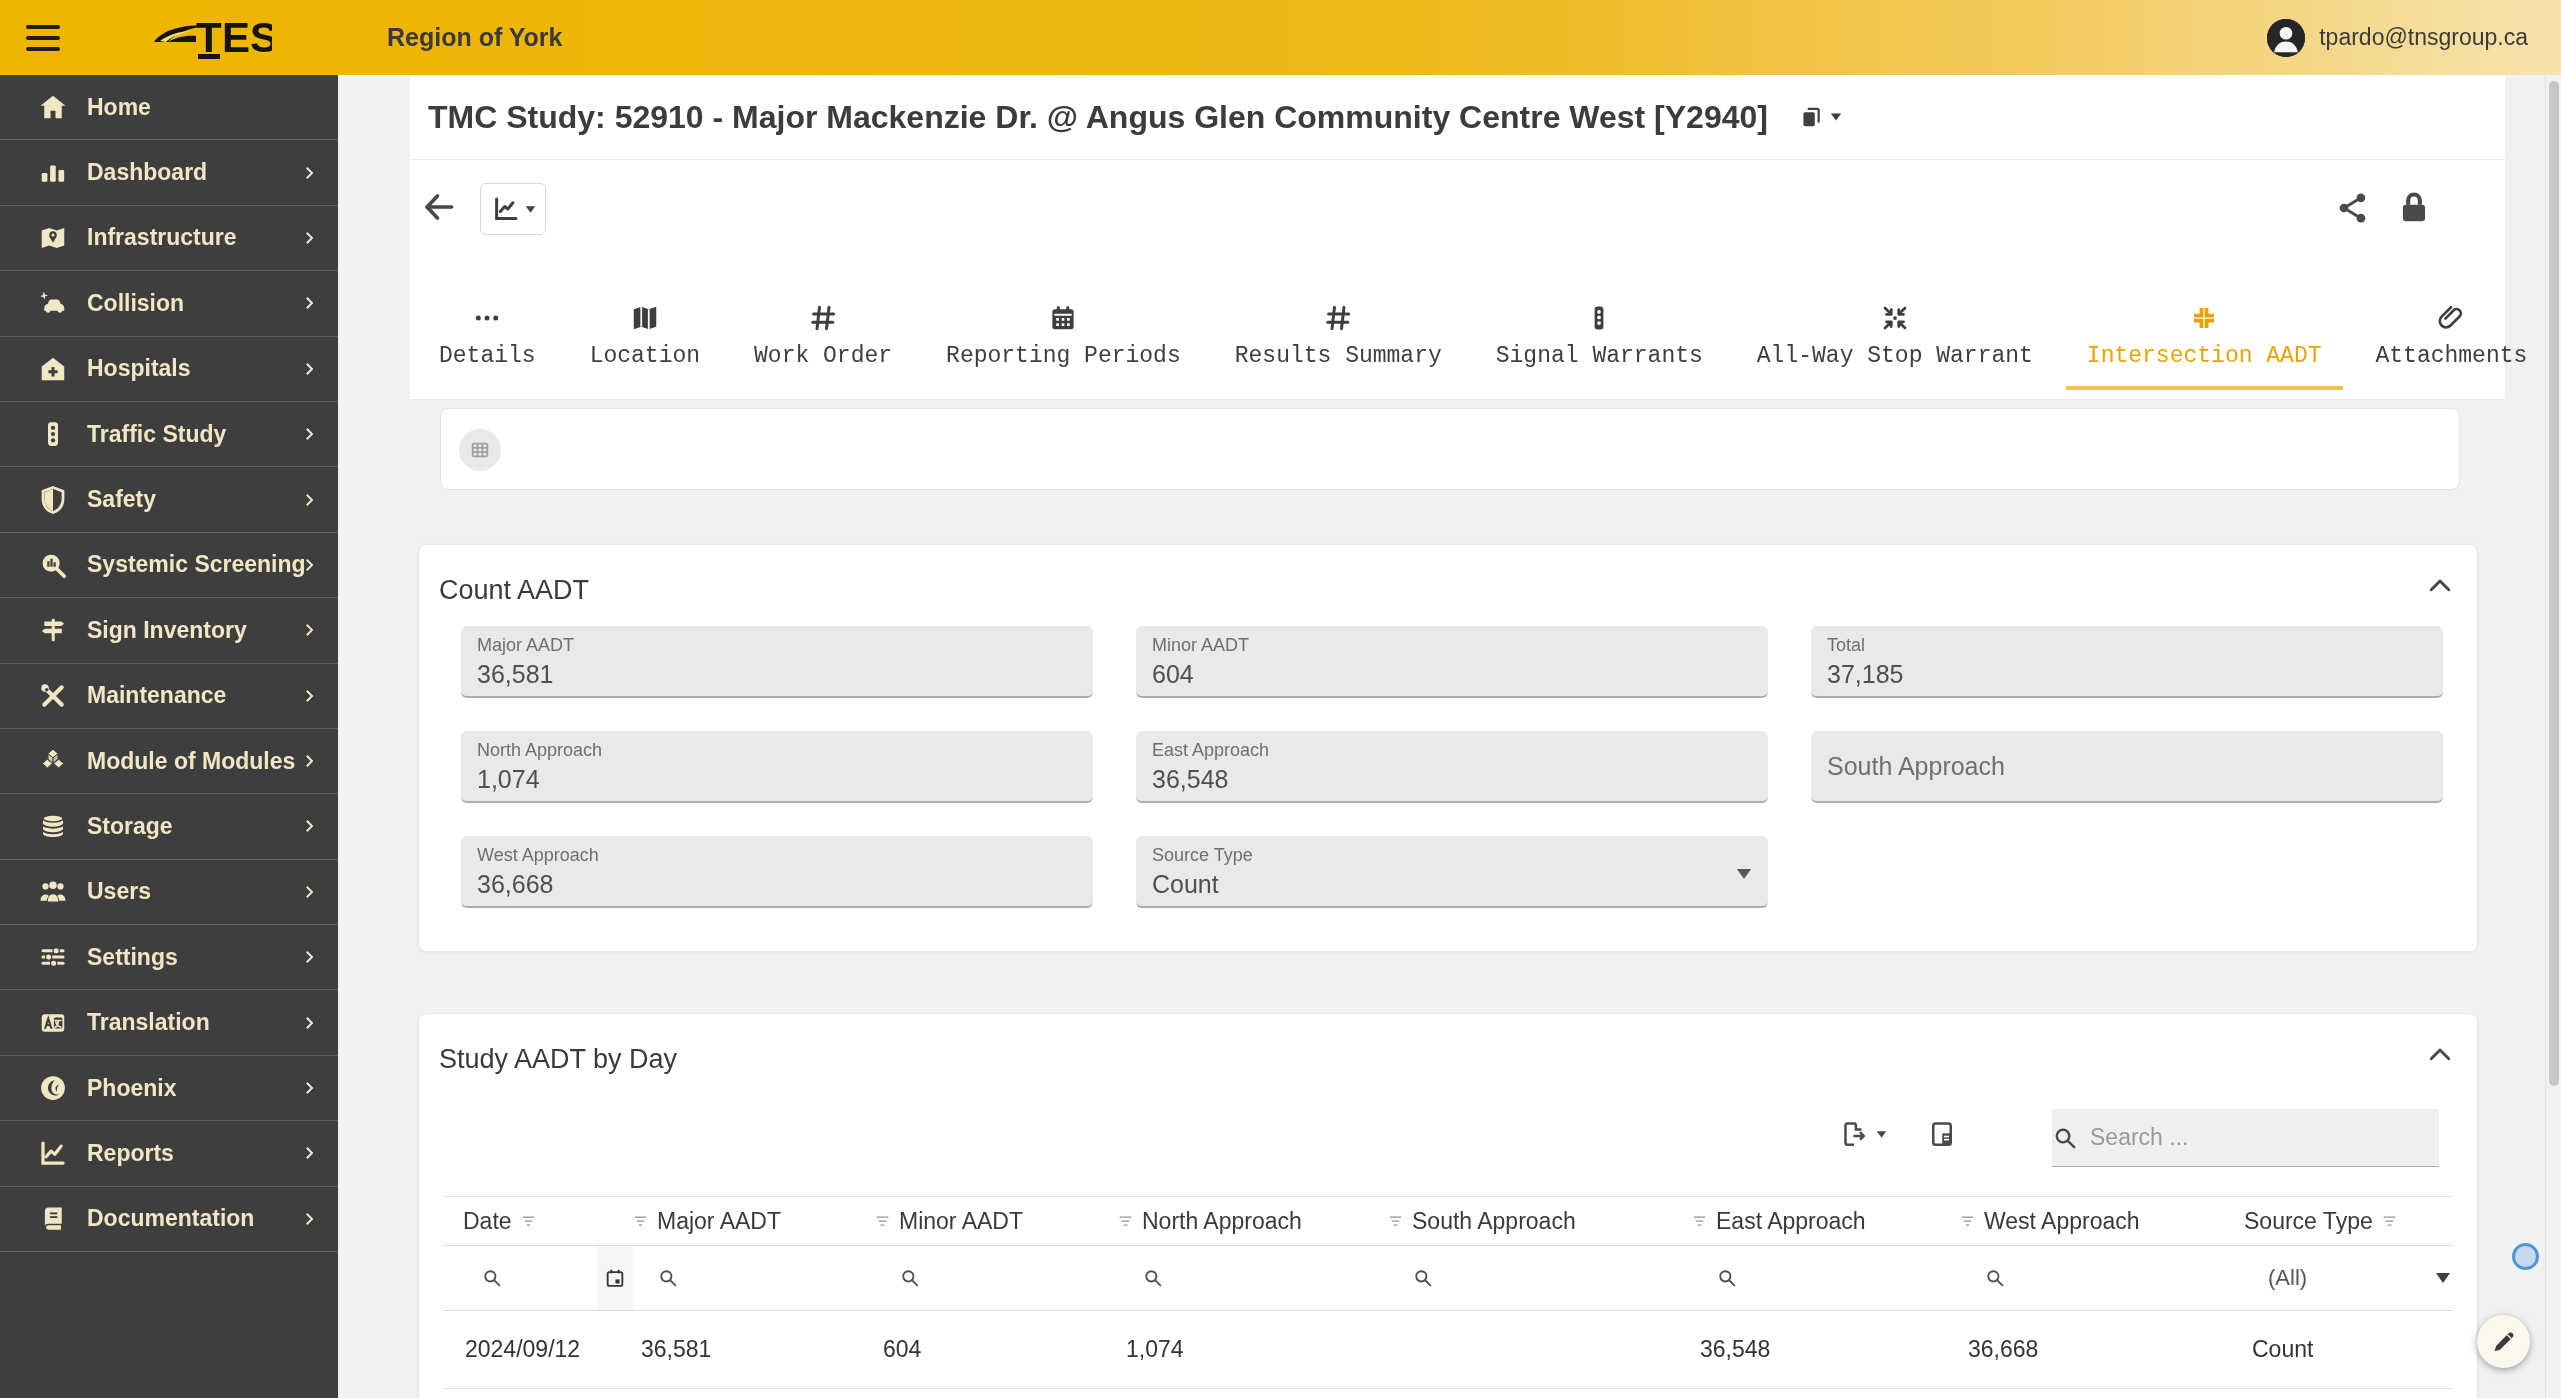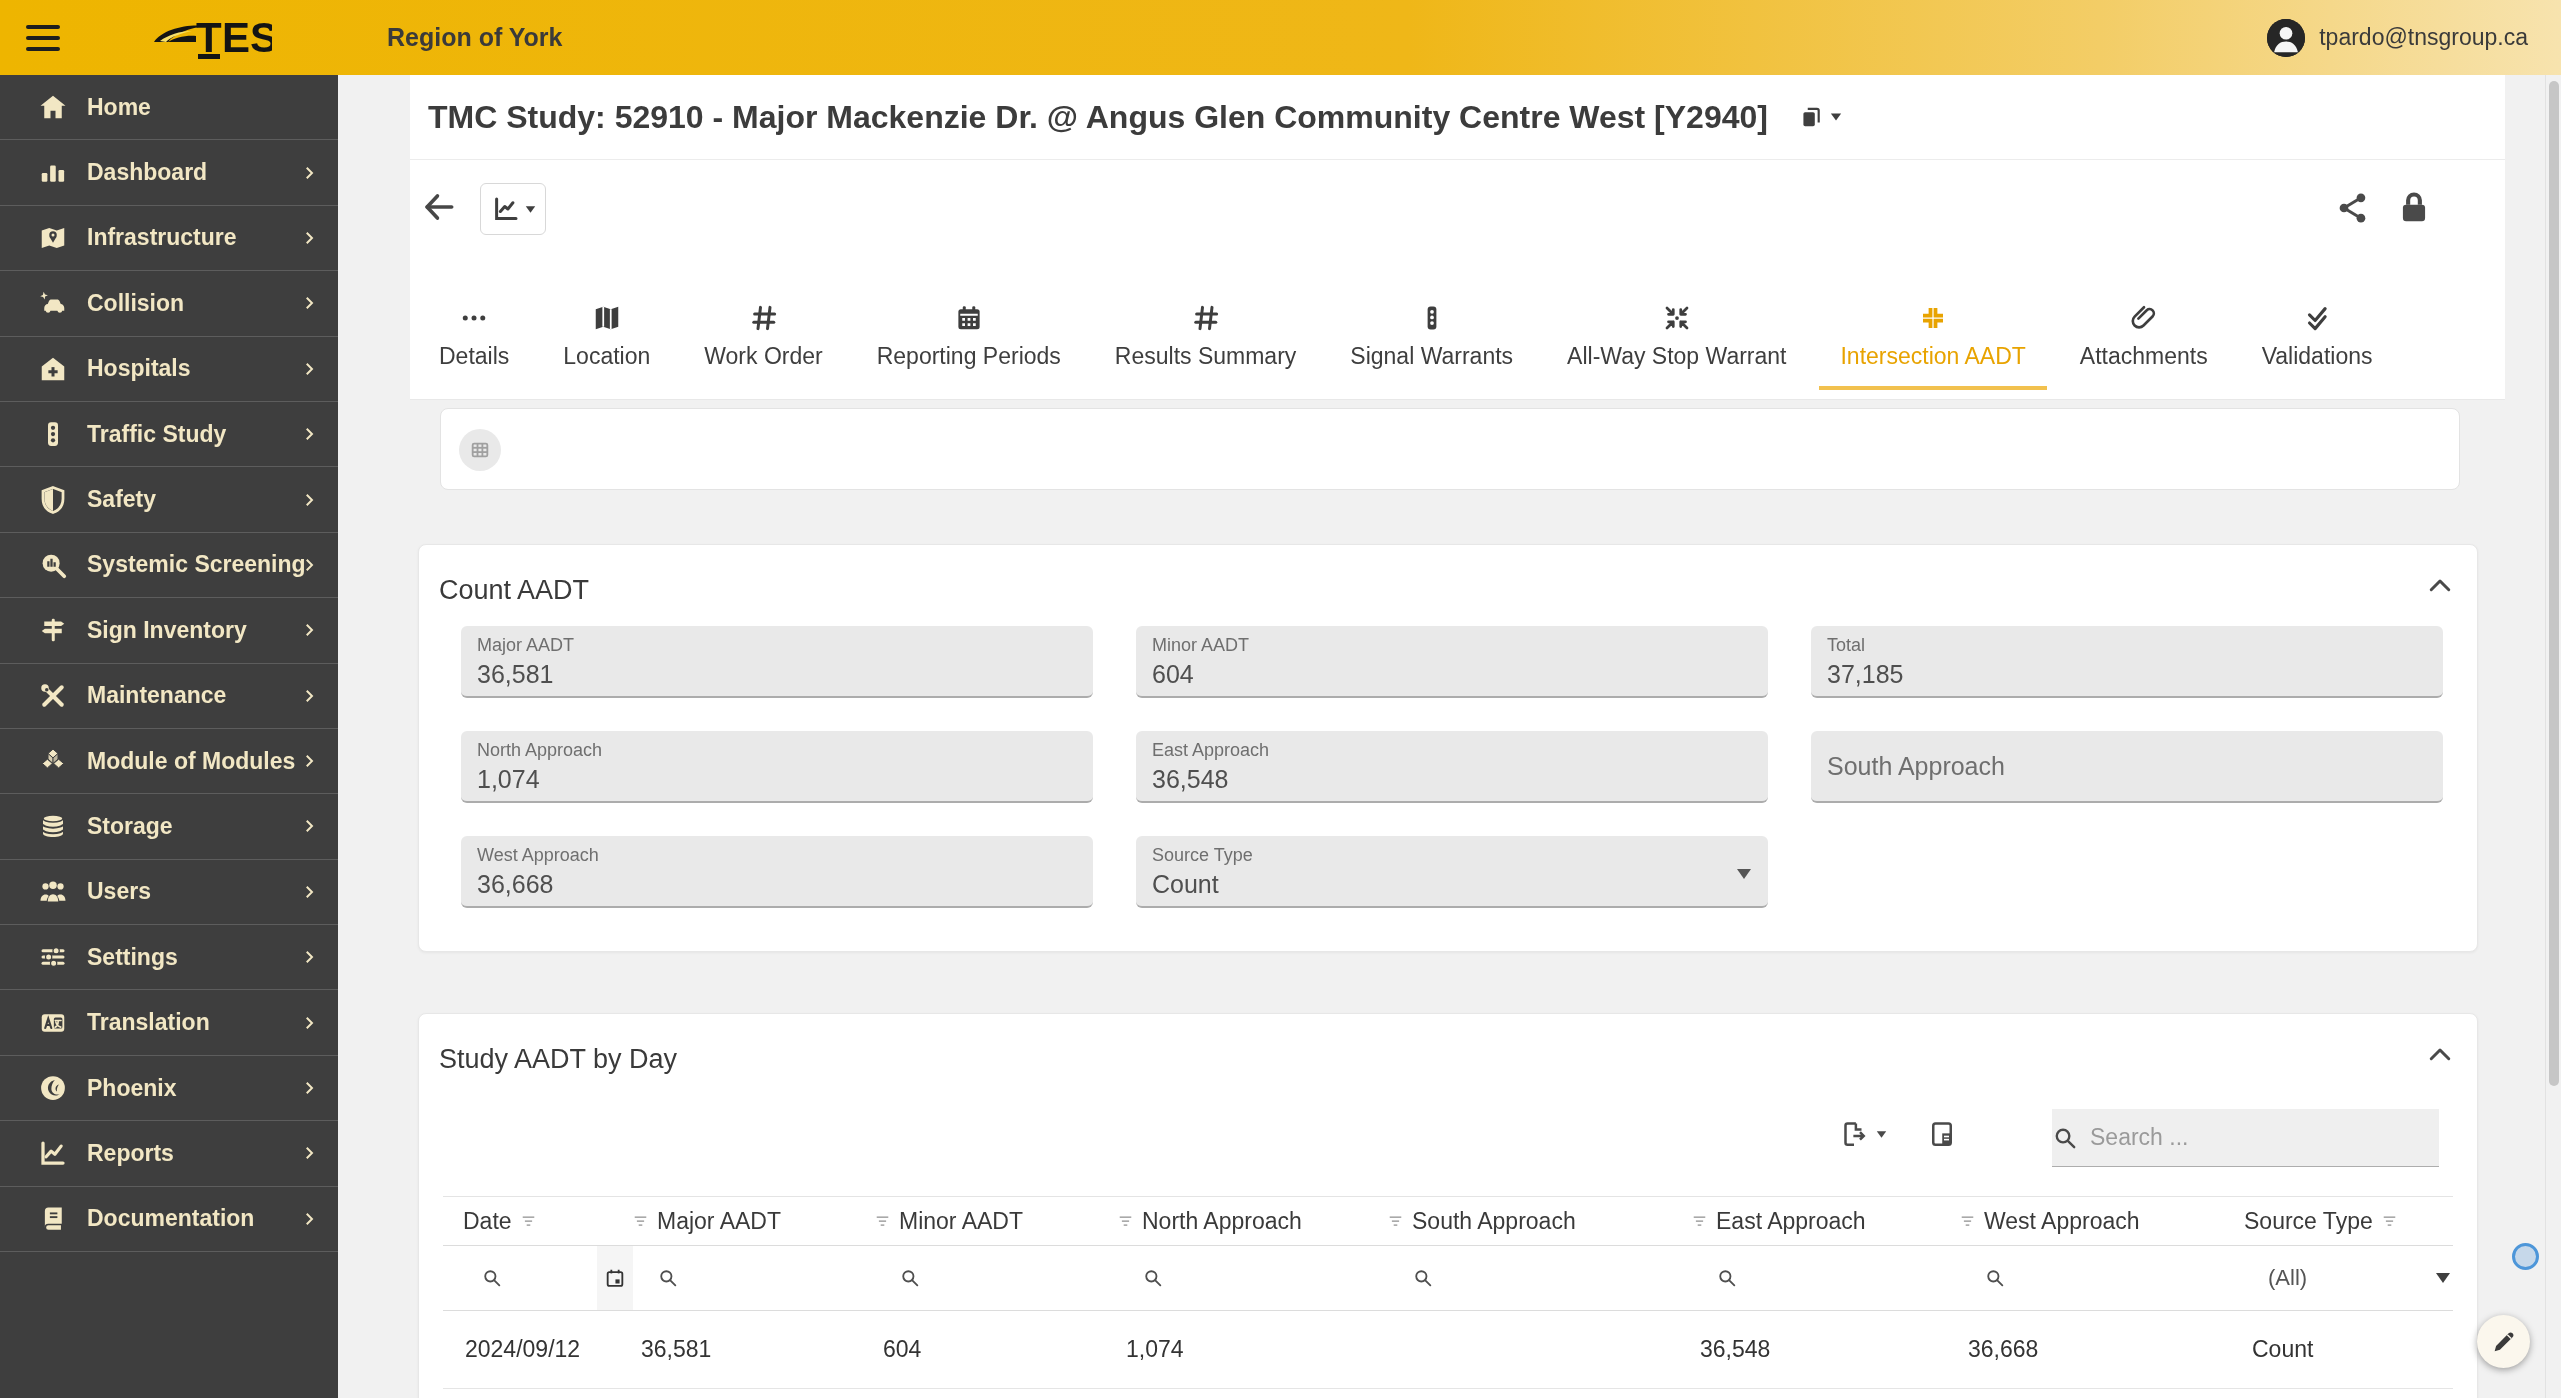--- a/index.html
+++ b/index.html
@@ -36,21 +36,21 @@
   .back-btn { position:absolute; left:10px; top:28px; color:#474747; cursor:pointer; }
   .chart-btn { position:absolute; left:70px; top:23px; width:66px; height:52px; border:1px solid #D8D8D8; border-radius:6px;
     display:flex; align-items:center; justify-content:center; gap:4px; color:#3F3F3F; cursor:pointer; background:#FFF; }
   .share-btn { position:absolute; right:134px; top:30px; color:#4A4A4A; cursor:pointer; }
   .lock-btn  { position:absolute; right:72px;  top:28px; color:#4A4A4A; cursor:pointer; }
 
   .tabs { position:absolute; left:0; top:183px; width:100%; height:142px; display:flex; align-items:flex-start; padding-left:2px; }
   .tab { position:relative; height:132px; padding:44px 27px 0 27px; display:flex; flex-direction:column; align-items:center; gap:9px;
     color:#3E3E3E; cursor:pointer; }
   .tab .t-ico { height:32px; display:flex; align-items:center; }
-  .tab .t-label { font-size:23px; white-space:nowrap; }
+  .tab .t-label { font-size:23px; white-space:nowrap;font-family:Liberation Mono, monospace; }
   .tab.active { color:#E8A300; }
   .tab.active::after { content:""; position:absolute; left:6px; right:6px; bottom:0; height:4px; background:#F2C14E; }
 
   .mini-card { position:absolute; left:440px; top:408px; width:2020px; height:82px; background:#FFF; border:1px solid #E3E3E3; border-radius:8px; }
   .mini-circle { position:absolute; left:18px; top:20px; width:42px; height:42px; border-radius:50%; background:#E9E9E9;
     display:flex; align-items:center; justify-content:center; color:#A0A0A0; cursor:pointer; }
 
   .card { position:absolute; left:418px; width:2060px; background:#FFF; border:1px solid #E7E7E7; border-radius:8px; box-shadow:0 1px 3px rgba(0,0,0,.05); }
   .card-aadt { top:544px; height:408px; }
   .card-day { top:1013px; height:420px; }

